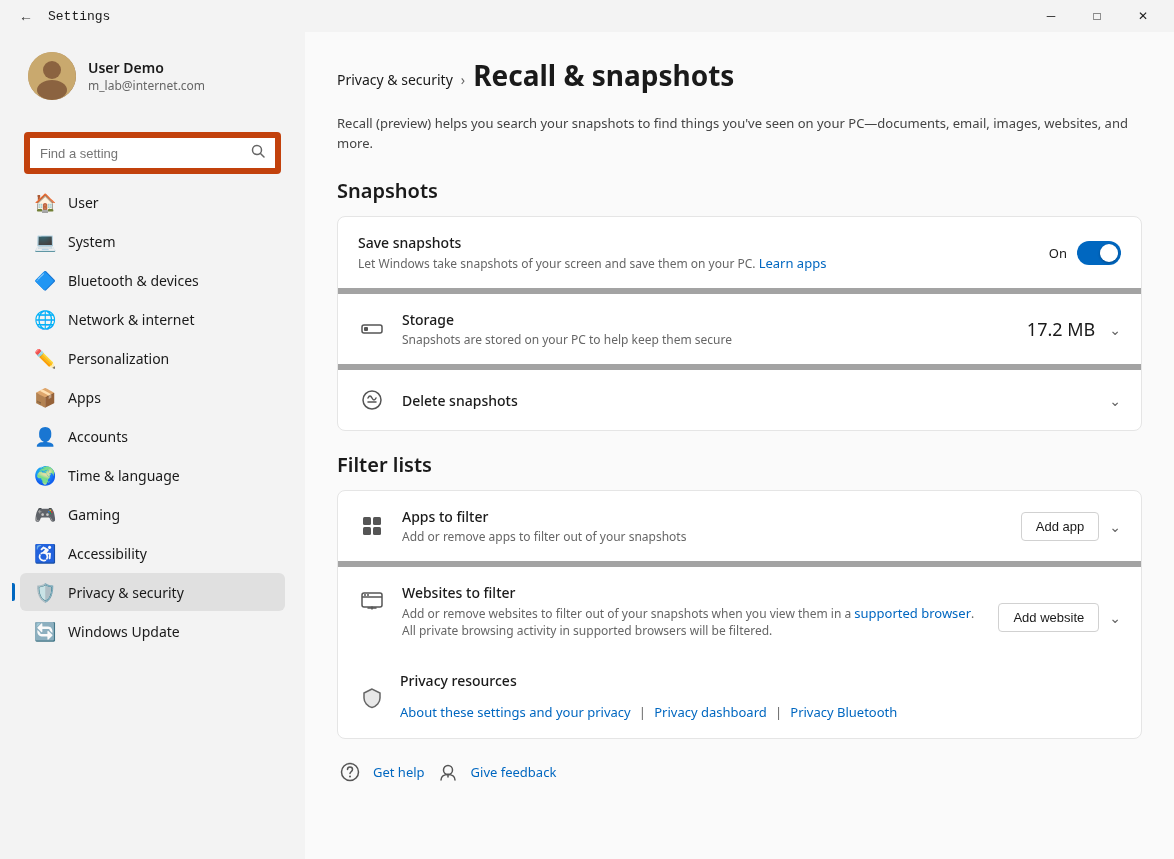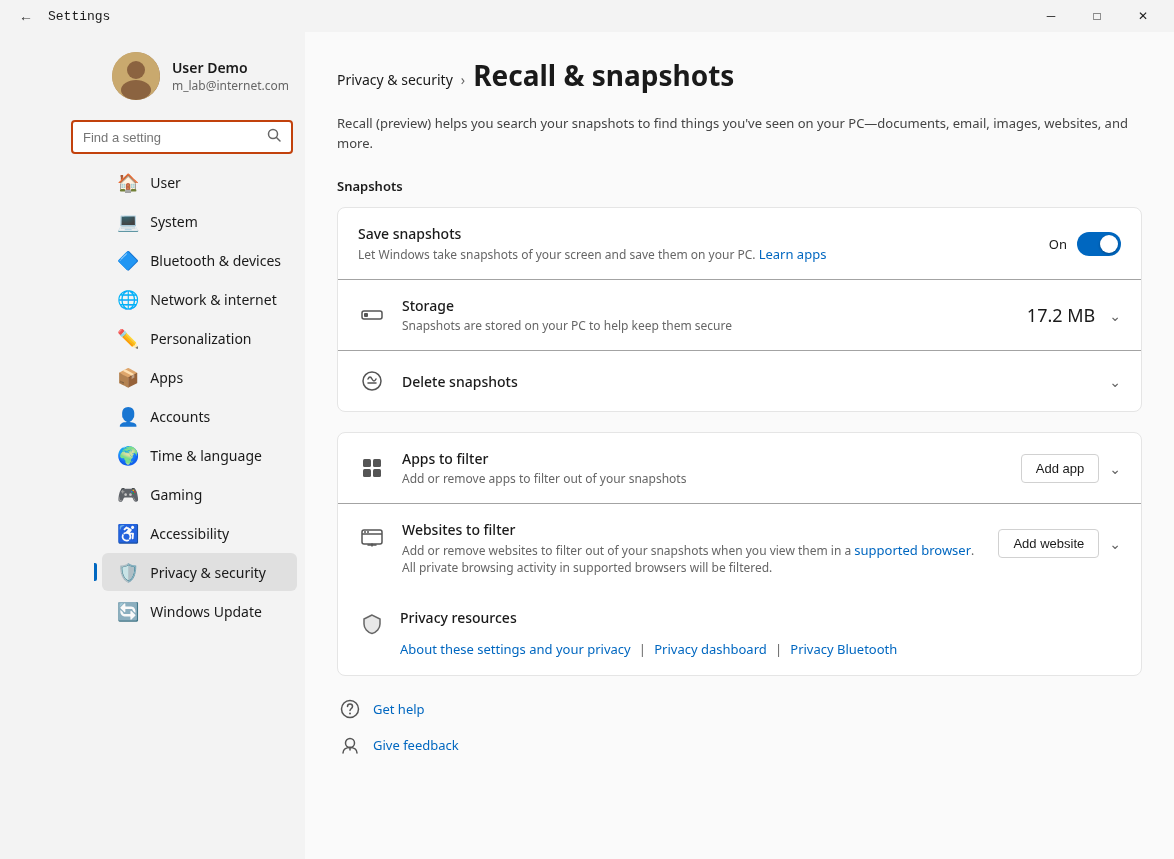--- a/index.html
+++ b/index.html
@@ -17,40 +17,40 @@
     .titlebar-controls { display: flex; }
     .titlebar-btn { width: 46px; height: 32px; border: none; background: transparent; cursor: pointer; font-size: 12px; color: #1a1a1a; display: flex; align-items: center; justify-content: center; }
 
     
     .app-body { display: flex; flex: 1; overflow: hidden; }
 
     
     .sidebar {
       width: 305px; min-width: 305px; background: #f3f3f3;
       display: flex; flex-direction: column;
-      padding: 8px 0; overflow-y: auto; align-items: flex-end;
+      padding: 8px 12px; overflow-y: auto;
     }
     .user-card {
       display: flex; align-items: center; gap: 12px;
       padding: 12px 16px 16px 16px;
     }
     .avatar {
       width: 48px; height: 48px; border-radius: 50%;
       background: linear-gradient(135deg, #c9a96e 0%, #8b6340 100%);
       display: flex; align-items: center; justify-content: center;
       font-size: 22px; overflow: hidden; flex-shrink: 0;
     }
     .user-info { display: flex; flex-direction: column; }
     .user-name { font-size: 14px; font-weight: 600; color: #1a1a1a; }
     .user-email { font-size: 12px; color: #666; }
 
     .search-box {
-      margin: 4px 12px 8px 12px;
+      margin: 16px 12px 8px 12px;
       display: flex; align-items: center;
-      background: white; border: 2px solid #c2410c; border-radius: 4px;
+      background: white; border: 6px solid #c2410c; border-radius: 4px;
       padding: 6px 10px; gap: 8px;
     }
     .search-box input {
       border: none; outline: none; background: transparent;
       font-size: 13px; color: #1a1a1a; flex: 1;
     }
     .search-icon-svg { color: #666; font-size: 13px; }
 
     .nav-item {
       display: flex; align-items: center; gap: 12px;
@@ -70,31 +70,31 @@
     
     .content {
       flex: 1; background: #fafafa; overflow-y: auto; padding: 24px 32px;
     }
     .breadcrumb { display: flex; align-items: center; gap: 8px; margin-bottom: 12px; }
     .breadcrumb-link { font-size: 14px; color: #1a1a1a; cursor: pointer; }
     .breadcrumb-sep { font-size: 14px; color: #666; }
     .page-title { font-size: 28px; font-weight: 700; color: #1a1a1a; margin-bottom: 8px; }
     .page-desc { font-size: 13px; color: #444; margin-bottom: 24px; line-height: 1.5; }
 
-    .section-title { font-size: 13px; font-weight: 600; color: #1a1a1a; margin-bottom: 12px; }
+    .section-title { font-size: 20px; font-weight: 600; color: #1a1a1a; margin-bottom: 12px; }
 
     
     .card {
       background: white; border-radius: 8px; padding: 0;
       margin-bottom: 4px; border: 1px solid #e5e5e5;
     }
     .card-row {
       display: flex; align-items: center; padding: 16px 20px; gap: 16px;
     }
-    .card-row + .card-row { border-top: 1px solid #a3a3a3; }
+    .card-row + .card-row { border-top: 6px solid #a3a3a3; }
     .card-icon { width: 28px; height: 28px; display: flex; align-items: center; justify-content: center; flex-shrink: 0; color: #555; }
     .card-text { flex: 1; }
     .card-label { font-size: 14px; font-weight: 500; color: #1a1a1a; }
     .card-sublabel { font-size: 12px; color: #666; margin-top: 2px; }
     .card-action { display: flex; align-items: center; gap: 10px; }
 
     
     .toggle {
       width: 44px; height: 24px; border-radius: 12px;
       background: #0067c0; cursor: pointer;
@@ -113,26 +113,26 @@
     
     .add-btn {
       padding: 6px 14px; background: white; border: 1px solid #d1d1d1;
       border-radius: 4px; font-size: 13px; cursor: pointer; color: #1a1a1a;
     }
 
     
     .link { color: #0067c0; text-decoration: none; font-size: 13px; }
     .separator { color: #666; font-size: 13px; margin: 0 4px; }
 
-    .privacy-row { display: flex; align-items: flex-start; padding: 16px 20px; gap: 14px; }
+    .privacy-row { display: flex; align-items: center; padding: 16px 20px; gap: 14px; }
     .privacy-icon { width: 28px; height: 28px; display: flex; align-items: center; justify-content: center; color: #666; flex-shrink: 0; margin-top: 2px; }
     .privacy-links { display: flex; flex-direction: column; gap: 4px; }
     .privacy-resource-label { font-size: 14px; font-weight: 500; color: #1a1a1a; margin-bottom: 6px; }
 
-    .bottom-links { display: flex; flex-direction: column; gap: 10px; margin-top: 20px; }
+    .bottom-links { display: flex; flex-direction: row; gap: 10px; margin-top: 20px; }
     .bottom-link-row { display: flex; align-items: center; gap: 10px; }
     .bottom-link-icon { width: 26px; height: 26px; display: flex; align-items: center; justify-content: center; color: #555; }
 
     .filter-section { margin-top: 20px; }
   </style>
 </head>
 <body>
 
 <div class="titlebar">
   <div class="titlebar-left">
@@ -283,20 +283,21 @@
         <div class="card-text">
           <div class="card-label">Delete snapshots</div>
         </div>
         <div class="card-action">
           <span class="chevron">⌄</span>
         </div>
       </div>
     </div>
 
     <div class="filter-section">
+      <div class="section-title">Filter lists</div>
 
       <div class="card">
 
         <div class="card-row">
           <div class="card-icon">
             <svg width="22" height="22" viewBox="0 0 22 22" fill="none" xmlns="http://www.w3.org/2000/svg">
               <rect x="2" y="2" width="8" height="8" rx="1.5" fill="#555"></rect>
               <rect x="12" y="2" width="8" height="8" rx="1.5" fill="#555"></rect>
               <rect x="2" y="12" width="8" height="8" rx="1.5" fill="#555"></rect>
               <rect x="12" y="12" width="8" height="8" rx="1.5" fill="#555"></rect>
@@ -324,21 +325,21 @@
             </svg>
           </div>
           <div class="card-text">
             <div class="card-label">Websites to filter</div>
             <div class="card-sublabel">
               Add or remove websites to filter out of your snapshots when you view them in a
               <a href="#" class="link">supported browser</a>.
               All private browsing activity in supported browsers will be filtered.
             </div>
           </div>
-          <div class="card-action" style="margin-top:9px;">
+          <div class="card-action" style="margin-top:20px;">
             <button class="add-btn">Add website</button>
             <span class="chevron">⌄</span>
           </div>
         </div>
 
         <div class="privacy-row">
           <div class="privacy-icon">
             <svg width="22" height="22" viewBox="0 0 22 22" fill="none" xmlns="http://www.w3.org/2000/svg">
               <path d="M11 2L3 6v5c0 4.5 3.5 8.5 8 9.5 4.5-1 8-5 8-9.5V6L11 2z" stroke="#666" stroke-width="1.5" fill="#e8e8e8"></path>
             </svg>

